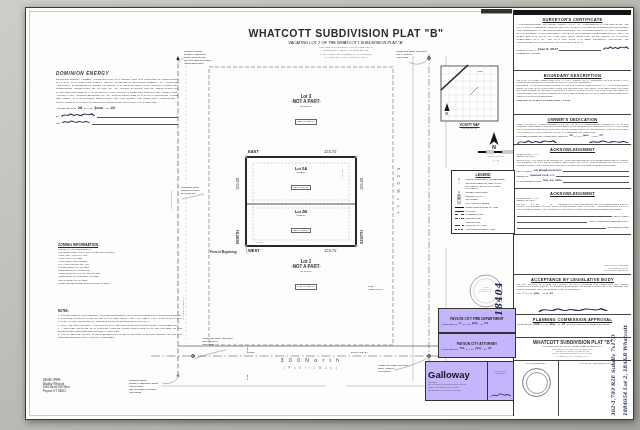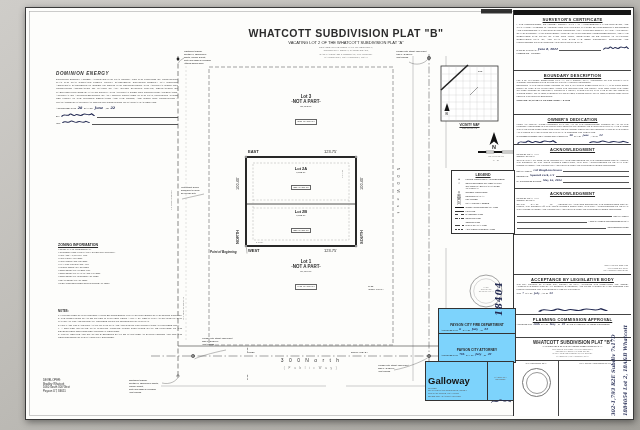--- a/index.html
+++ b/index.html
@@ -43,21 +43,21 @@
   .lg{width:9px;flex:none;text-align:center;font-size:2.8px;line-height:1;color:#222;}
   .ll{flex:1;font-size:2.2px;line-height:1.15;color:#333;}
   .ls{display:block;width:9px;margin-top:.9px;height:0;}
   .lt-thick{border-top:1.7px solid #111;}
   .lt-thin{border-top:.5px solid #333;}
   .lt-dash{border-top:.8px dashed #444;}
   .lt-dashdot{height:.7px;background:repeating-linear-gradient(90deg,#444 0 3px,transparent 3px 4px,#444 4px 4.8px,transparent 4.8px 5.8px);}
   .lt-center{height:.7px;background:repeating-linear-gradient(90deg,#444 0 4px,transparent 4px 5px,#444 5px 5.6px,transparent 5.6px 6.6px);}
   .lt-longdash{height:.7px;background:repeating-linear-gradient(90deg,#444 0 4.5px,transparent 4.5px 6.5px);}
   .lt-short{height:.7px;background:repeating-linear-gradient(90deg,#444 0 1.6px,transparent 1.6px 3.2px);}
-  .apprbox{border:.7px solid #333;background:#7dd3fc;z-index:3;padding:14px 2px;}
+  .apprbox{border:.7px solid #333;background:#c4b5fd;z-index:3;padding:8px 2px;}
   .circle{border-radius:50%;border:.7px solid #777;}
 </style>
 </head>
 <body>
 
 <div id="photo">
 <div class="sheet">
 
   <svg class="abs" style="left:0;top:0;z-index:1" width="607" height="411" viewBox="0 0 607 411">
     <rect x="3.5" y="3.5" width="600" height="404" fill="none" stroke="#999" stroke-width="0.5"></rect>

